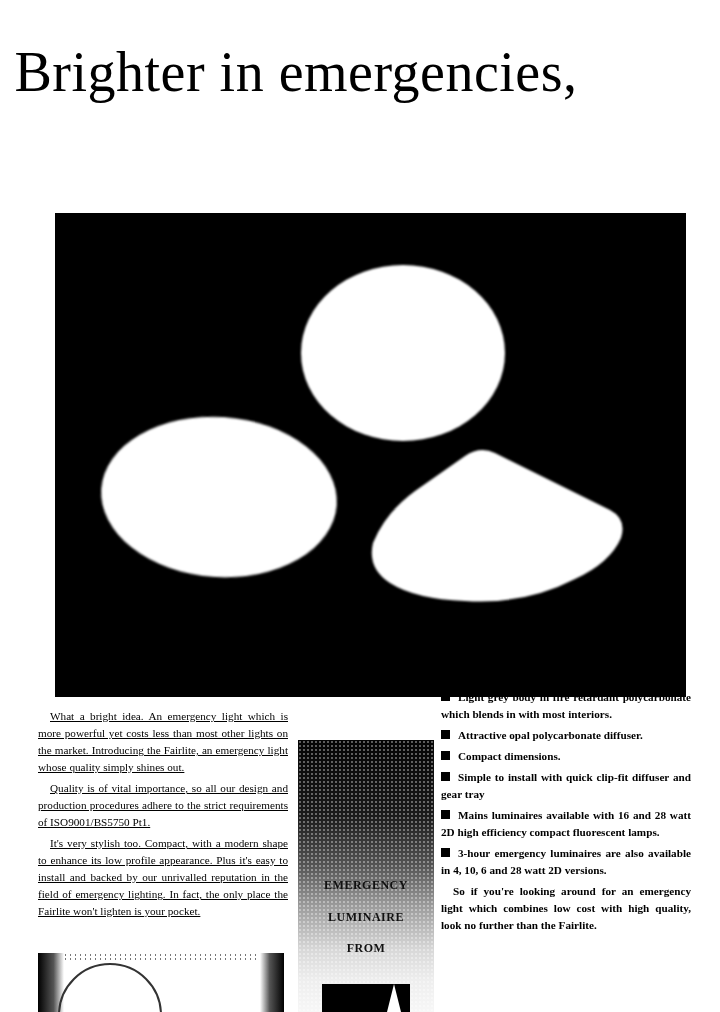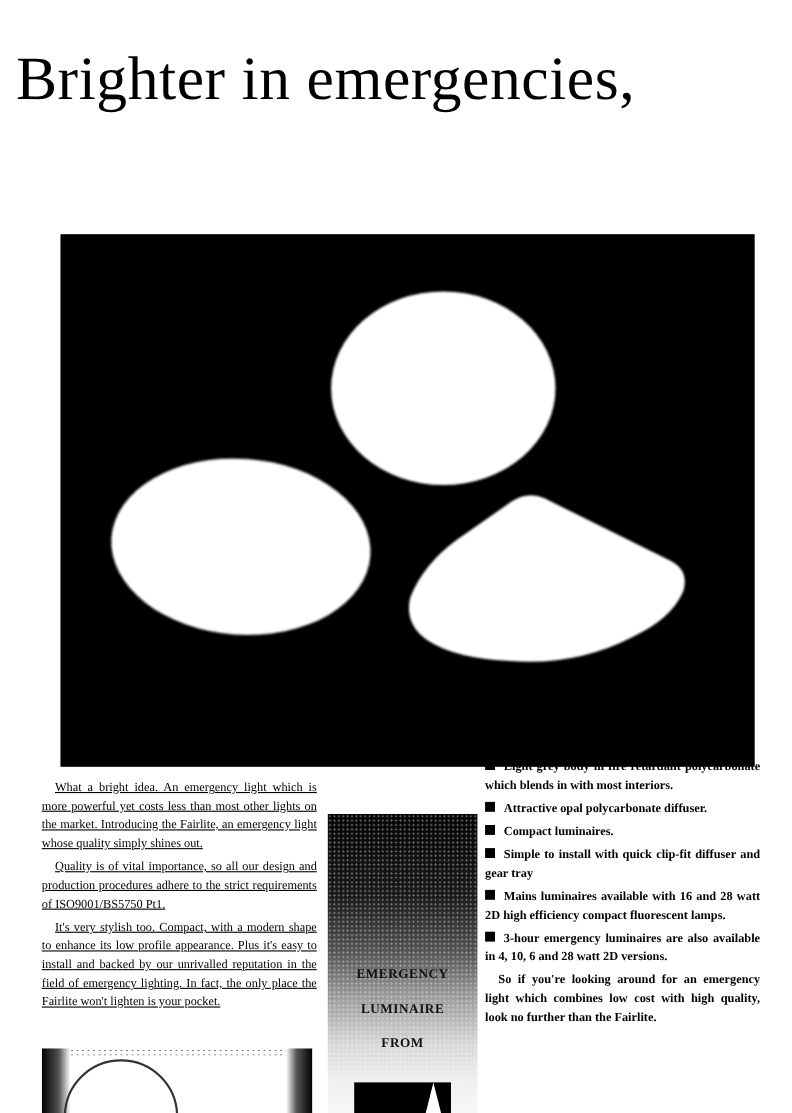--- a/index.html
+++ b/index.html
@@ -69,18 +69,18 @@
   <div class="word" style="top:201px;">FROM</div>
   <div class="logo"></div>
   <div class="logo-flame"></div>
   <div class="logo-text">JSB</div>
 </div>
 
 <div class="col col-right">
   <p class="intro">Just take a look at these features.</p>
   <div class="feature"><span class="bullet"></span><span>Light grey body in fire retardant polycarbonate which blends in with most interiors.</span></div>
   <div class="feature"><span class="bullet"></span><span>Attractive opal polycarbonate diffuser.</span></div>
-  <div class="feature"><span class="bullet"></span><span>Compact luminaires.</span></div>
+  <div class="feature"><span class="bullet"></span><span>Compact dimensions.</span></div>
   <div class="feature"><span class="bullet"></span><span>Simple to install with quick clip-fit diffuser and gear tray</span></div>
   <div class="feature"><span class="bullet"></span><span>Mains luminaires available with 16 and 28 watt 2D high efficiency compact fluorescent lamps.</span></div>
   <div class="feature"><span class="bullet"></span><span>3-hour emergency luminaires are also available in 4, 10, 6 and 28 watt 2D versions.</span></div>
   <p>So if you're looking around for an emergency light which combines low cost with high quality, look no further than the Fairlite.</p>
 </div>
 
 </body></html>

